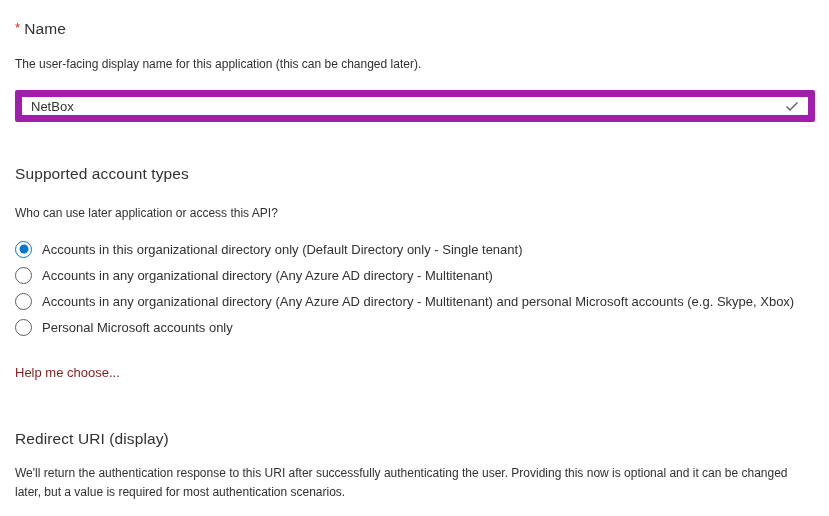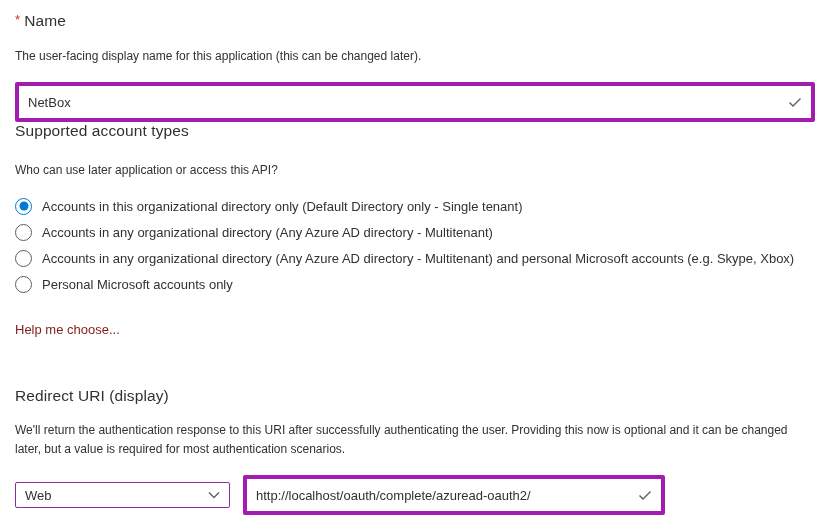--- a/index.html
+++ b/index.html
@@ -24,28 +24,28 @@
     margin-right: 4px;
     vertical-align: 2px;
   }
   .desc {
     font-size: 12px;
     color: #323130;
     line-height: 19px;
   }
 
   
-  .name-title-row { margin-top: 2px; }
+  .name-title-row { margin-top: 10px; }
   .name-desc { margin-top: 17px; }
   .text-input {
     display: block;
     margin-top: 16px;
     width: 800px;
-    height: 40px;
-    border: 4px solid #a21caf;
+    height: 32px;
+    border: 7px solid #a21caf;
     border-radius: 2px;
     background: #fff;
     position: relative;
   }
   .text-input input {
     position: absolute;
     left: 0; top: 0;
     width: 100%; height: 100%;
     border: none;
     outline: none;
@@ -58,21 +58,21 @@
   .input-valid-icon {
     position: absolute;
     right: 8px;
     top: 50%;
     transform: translateY(-50%);
     width: 16px; height: 16px;
     pointer-events: none;
   }
 
   
-  .account-section { }
+  .account-section { margin-top: 43px; }
   .question { margin-top: 21px; }
   .radio-group { margin-top: 13px; }
   .radio-row {
     display: flex;
     align-items: center;
     height: 26px;
     cursor: pointer;
     text-align: center;
   }
   .radio-circle {

